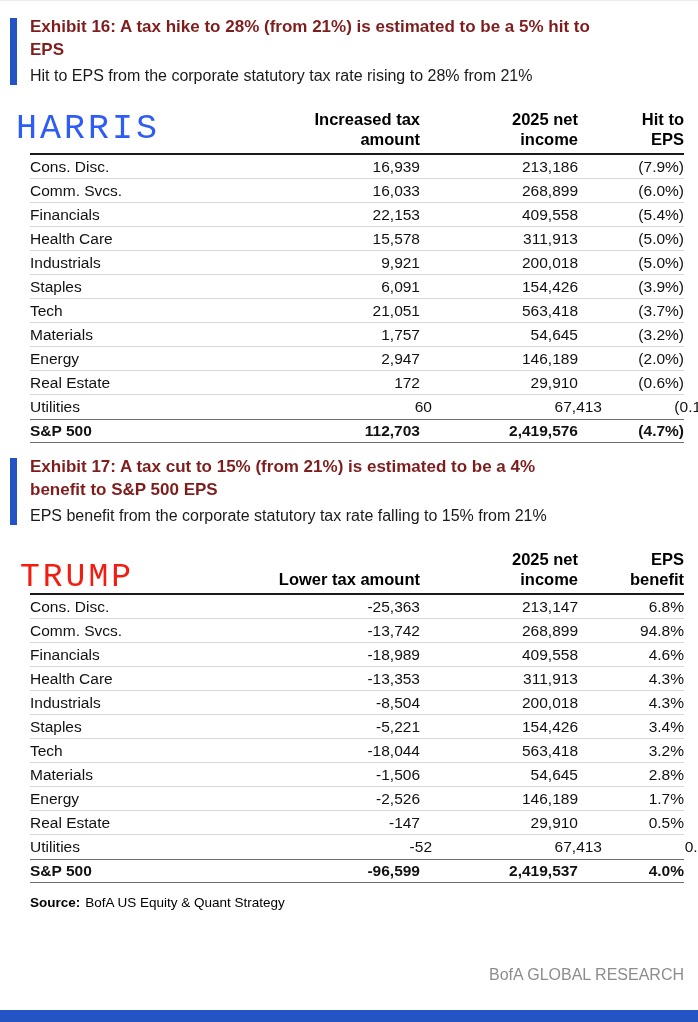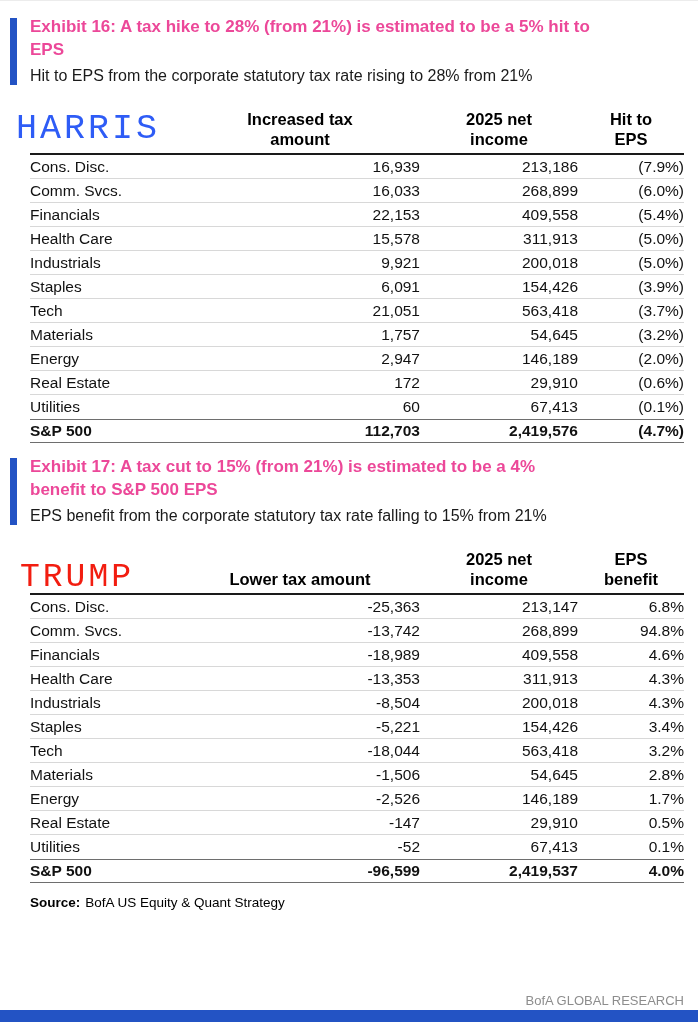--- a/index.html
+++ b/index.html
@@ -14,69 +14,69 @@
   .page { width:698px; height:1022px; position:relative; background:#fff; border-top:1px solid #ececec; }
   .content { padding:10px 14px 0 30px; }
 
   
   .title-wrap { position:relative; margin-top:4px; }
   .accent-bar {
     position:absolute; left:-20px; top:3px; bottom:2px; width:7px;
     background:var(--accent, #2353c4);
   }
   .ex-title {
-    font-size:17px; line-height:23px; font-weight:bold; color:#ec4899;
+    font-size:17px; line-height:23px; font-weight:bold; color:#7f1d1d;
     white-space:pre-line;
   }
   .ex-subtitle { font-size:16px; line-height:22px; margin-top:4px; color:#1a1a1a; }
 
   
   .xtable { margin-top:20px; }
   .thead {
     position:relative;
     display:grid; grid-template-columns:150px 240px 158px 106px;
     align-items:end;
     min-height:48px;
     padding-bottom:4px;
     border-bottom:2px solid var(--header-line, #1a1a1a);
   }
-  .hc { font-weight:bold; font-size:16.5px; line-height:20px; white-space:pre-line; text-align:center; color:#000; }
+  .hc { font-weight:bold; font-size:16.5px; line-height:20px; white-space:pre-line; text-align:right; color:#000; }
   .hc.first { text-align:left; }
   .annot {
     position:absolute; bottom:6px; left:-14px;
     font-family:"Liberation Mono", monospace;
     font-size:35px; line-height:35px; letter-spacing:3px; font-weight:normal;
     pointer-events:none;
   }
   .annot.harris { color:var(--harris, #2e5cf6); }
   .annot.trump  { color:var(--trump, #f21d10); left:-10px; bottom:-2px; font-size:33px; }
 
   .trow {
     display:grid; grid-template-columns:150px 240px 158px 106px;
     height:24px; align-items:center;
     font-size:15.5px;
     border-bottom:1px solid var(--row-line, #d8d8d8);
   }
-  .trow.last { border-bottom:none; }
+  .trow.last { border-bottom:none;gap:12px; }
   .trow.total {
     font-weight:bold; height:24px;
     border-top:1.5px solid var(--total-line, #6e6e6e);
     border-bottom:1.5px solid var(--total-line, #6e6e6e);
   }
   .c { white-space:nowrap; }
   .c.num { text-align:right; }
 
   .exhibit + .exhibit { margin-top:12px; }
 
   .source-line { margin-top:12px; font-size:13.5px; color:#000; }
   .source-label { font-weight:bold; margin-right:5px;margin-top:12px; }
 
   .brand-line {
-    position:absolute; right:14px; bottom:14px;
-    font-size:13px; color:var(--footer-text, #8d8d8d);
+    position:absolute; right:14px; bottom:38px;
+    font-size:16px; color:var(--footer-text, #8d8d8d);
   }
   .bottom-bar {
     position:absolute; left:0; right:0; bottom:0; height:12px;
     background:var(--accent, #2353c4);
   }
 </style>
 </head>
 <body>
 
 <div class="page">

